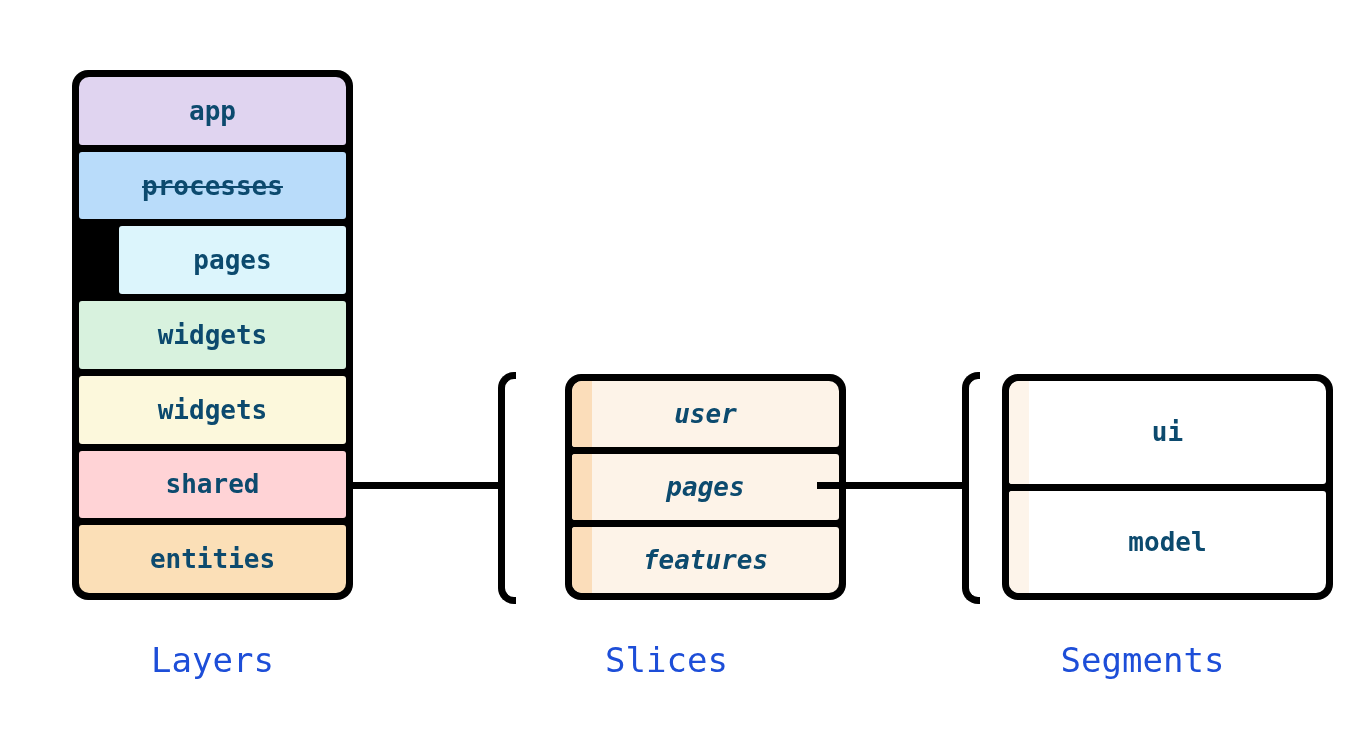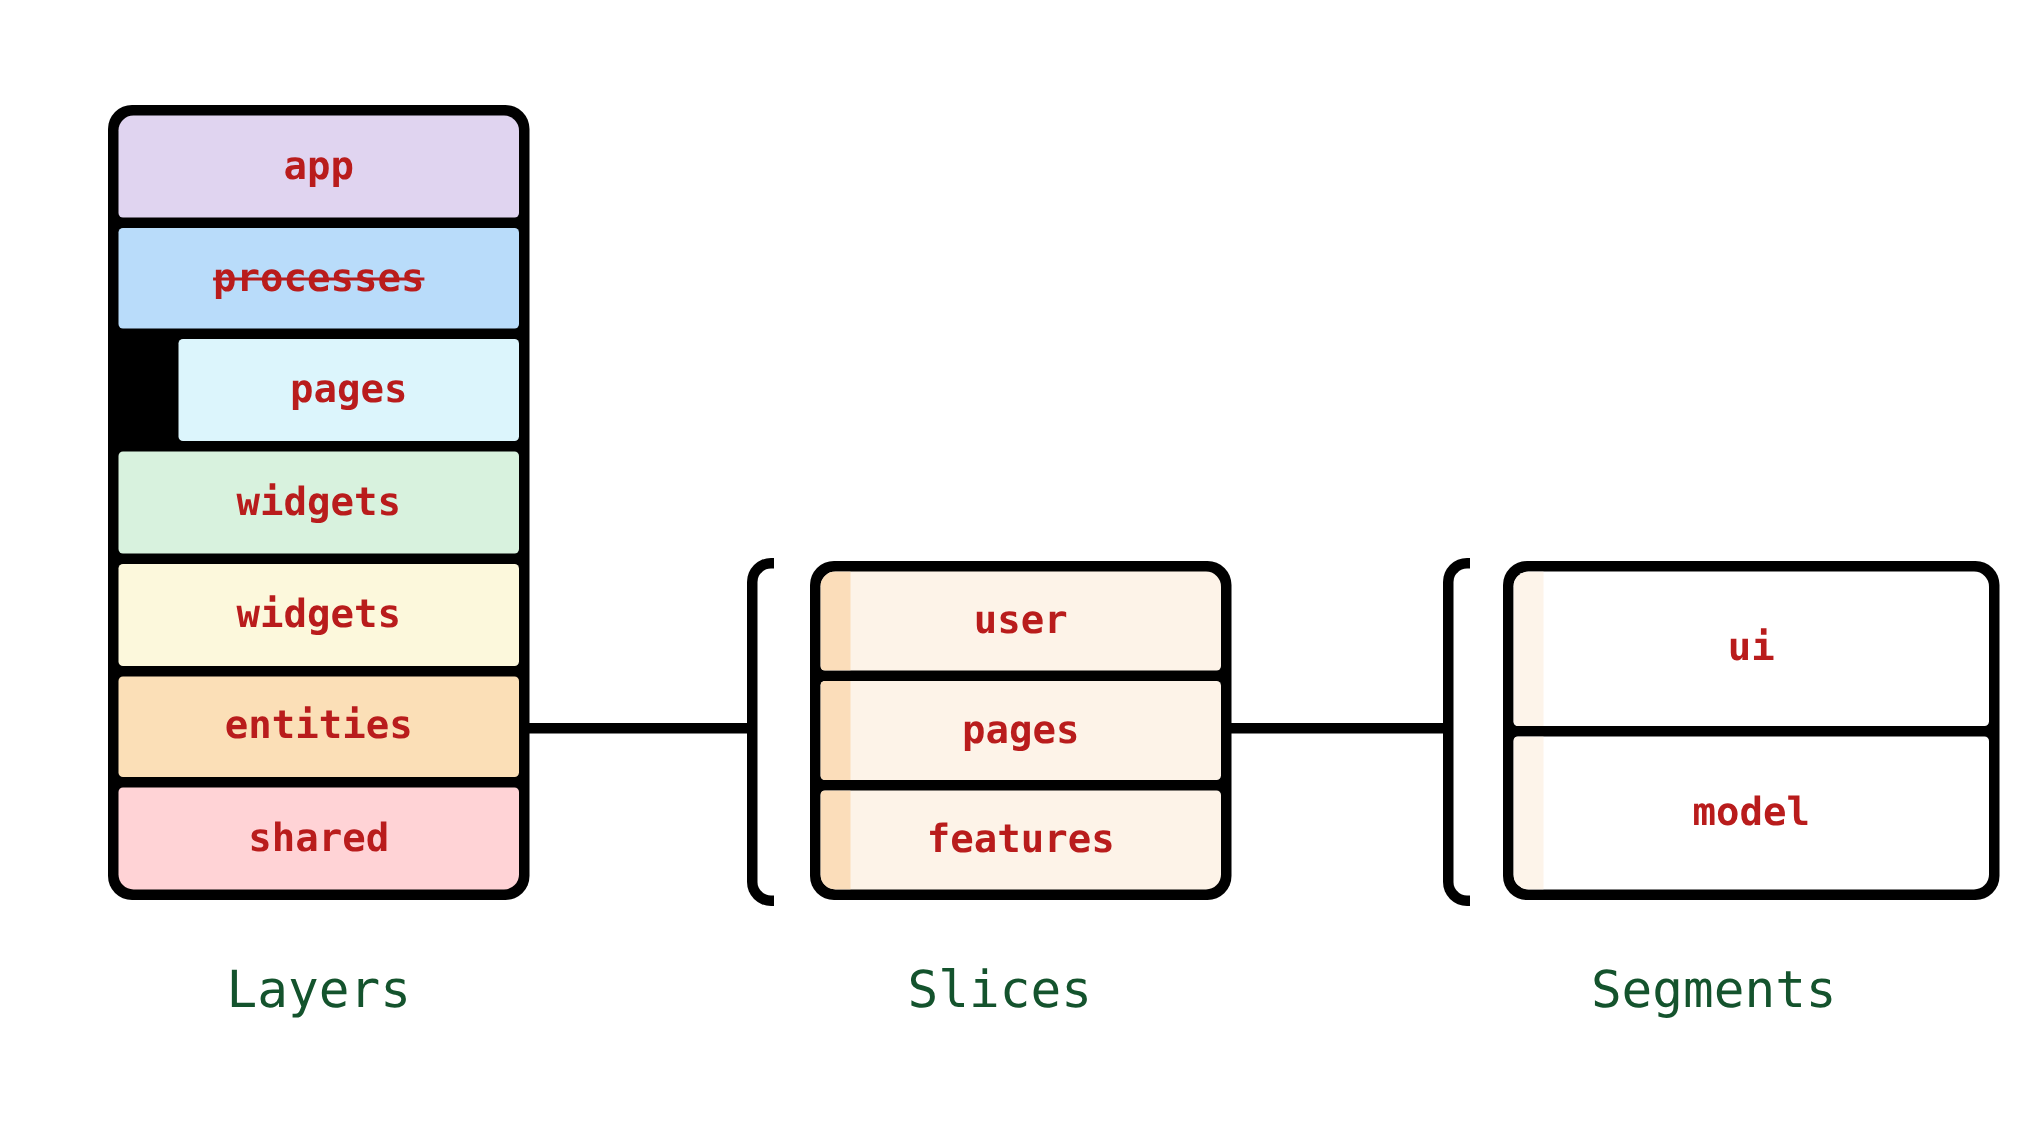--- a/index.html
+++ b/index.html
@@ -16,21 +16,21 @@
     position: absolute;
     background: #000;
     border-radius: 16px;
     padding: 7px;
     box-sizing: border-box;
     display: flex;
     flex-direction: column;
     gap: 7px;
   }
   #layers-stack   { left: 72px;   top: 70px;  width: 281px; height: 530px; }
-  #slices-stack   { left: 540px;  top: 374px; width: 281px; height: 226px; }
+  #slices-stack   { left: 565px;  top: 374px; width: 281px; height: 226px; font-style: italic; }
   #segments-stack { left: 1002px; top: 374px; width: 331px; height: 226px; }
 
   .row {
     flex: 1;
     position: relative;
     display: flex;
     align-items: center;
     justify-content: center;
     overflow: hidden;
     border-radius: 3px;
@@ -42,21 +42,21 @@
     position: absolute;
     left: 0; top: 0; bottom: 0;
     width: 20px;
   }
 
   .row-label {
     position: relative;
     z-index: 1;
     font-weight: bold;
     font-size: 26px;
-    color: #b91c1c;
+    color: #0c4a6e;
     letter-spacing: 0;
   }
   .row-label[data-deprecated="true"] {
     text-decoration: line-through;
     text-decoration-thickness: 2px;
   }
 
   
   .connector {
     position: absolute;
@@ -82,21 +82,21 @@
   #bracket-2 { left: 962px; }
 
   
   .caption {
     position: absolute;
     top: 638px;
     width: 281px;
     text-align: center;
     font-size: 34px;
     line-height: 44px;
-    color: #14532d;
+    color: #1d4ed8;
   }
   #caption-layers   { left: 72px; }
   #caption-slices   { left: 526px; }
   #caption-segments { left: 1002px; }
 </style>
 </head>
 <body>
 
 <div class="stack" id="layers-stack">
   <div class="row" style="background-color: rgb(224, 212, 240);">
@@ -107,25 +107,25 @@
   </div>
   <div class="row" style="background-color: rgb(220, 245, 252); margin-left: 40px;">
     <span class="row-label">pages</span>
   </div>
   <div class="row" style="background-color: rgb(216, 242, 222);">
     <span class="row-label">widgets</span>
   </div>
   <div class="row" style="background-color: rgb(252, 248, 220);">
     <span class="row-label">widgets</span>
   </div>
+  <div class="row" style="background-color: rgb(255, 211, 214);">
+    <span class="row-label">shared</span>
+  </div>
   <div class="row" style="background-color: rgb(251, 223, 183);">
     <span class="row-label">entities</span>
-  </div>
-  <div class="row" style="background-color: rgb(255, 211, 214);">
-    <span class="row-label">shared</span>
   </div>
 </div>
 
 <div class="connector" id="connector-1"></div>
 
 <div class="bracket" id="bracket-1"></div>
 
 <div class="stack" id="slices-stack">
   <div class="row" style="background-color: rgb(253, 243, 232);">
     <span class="strip" style="background-color: rgb(251, 221, 186);"></span>

